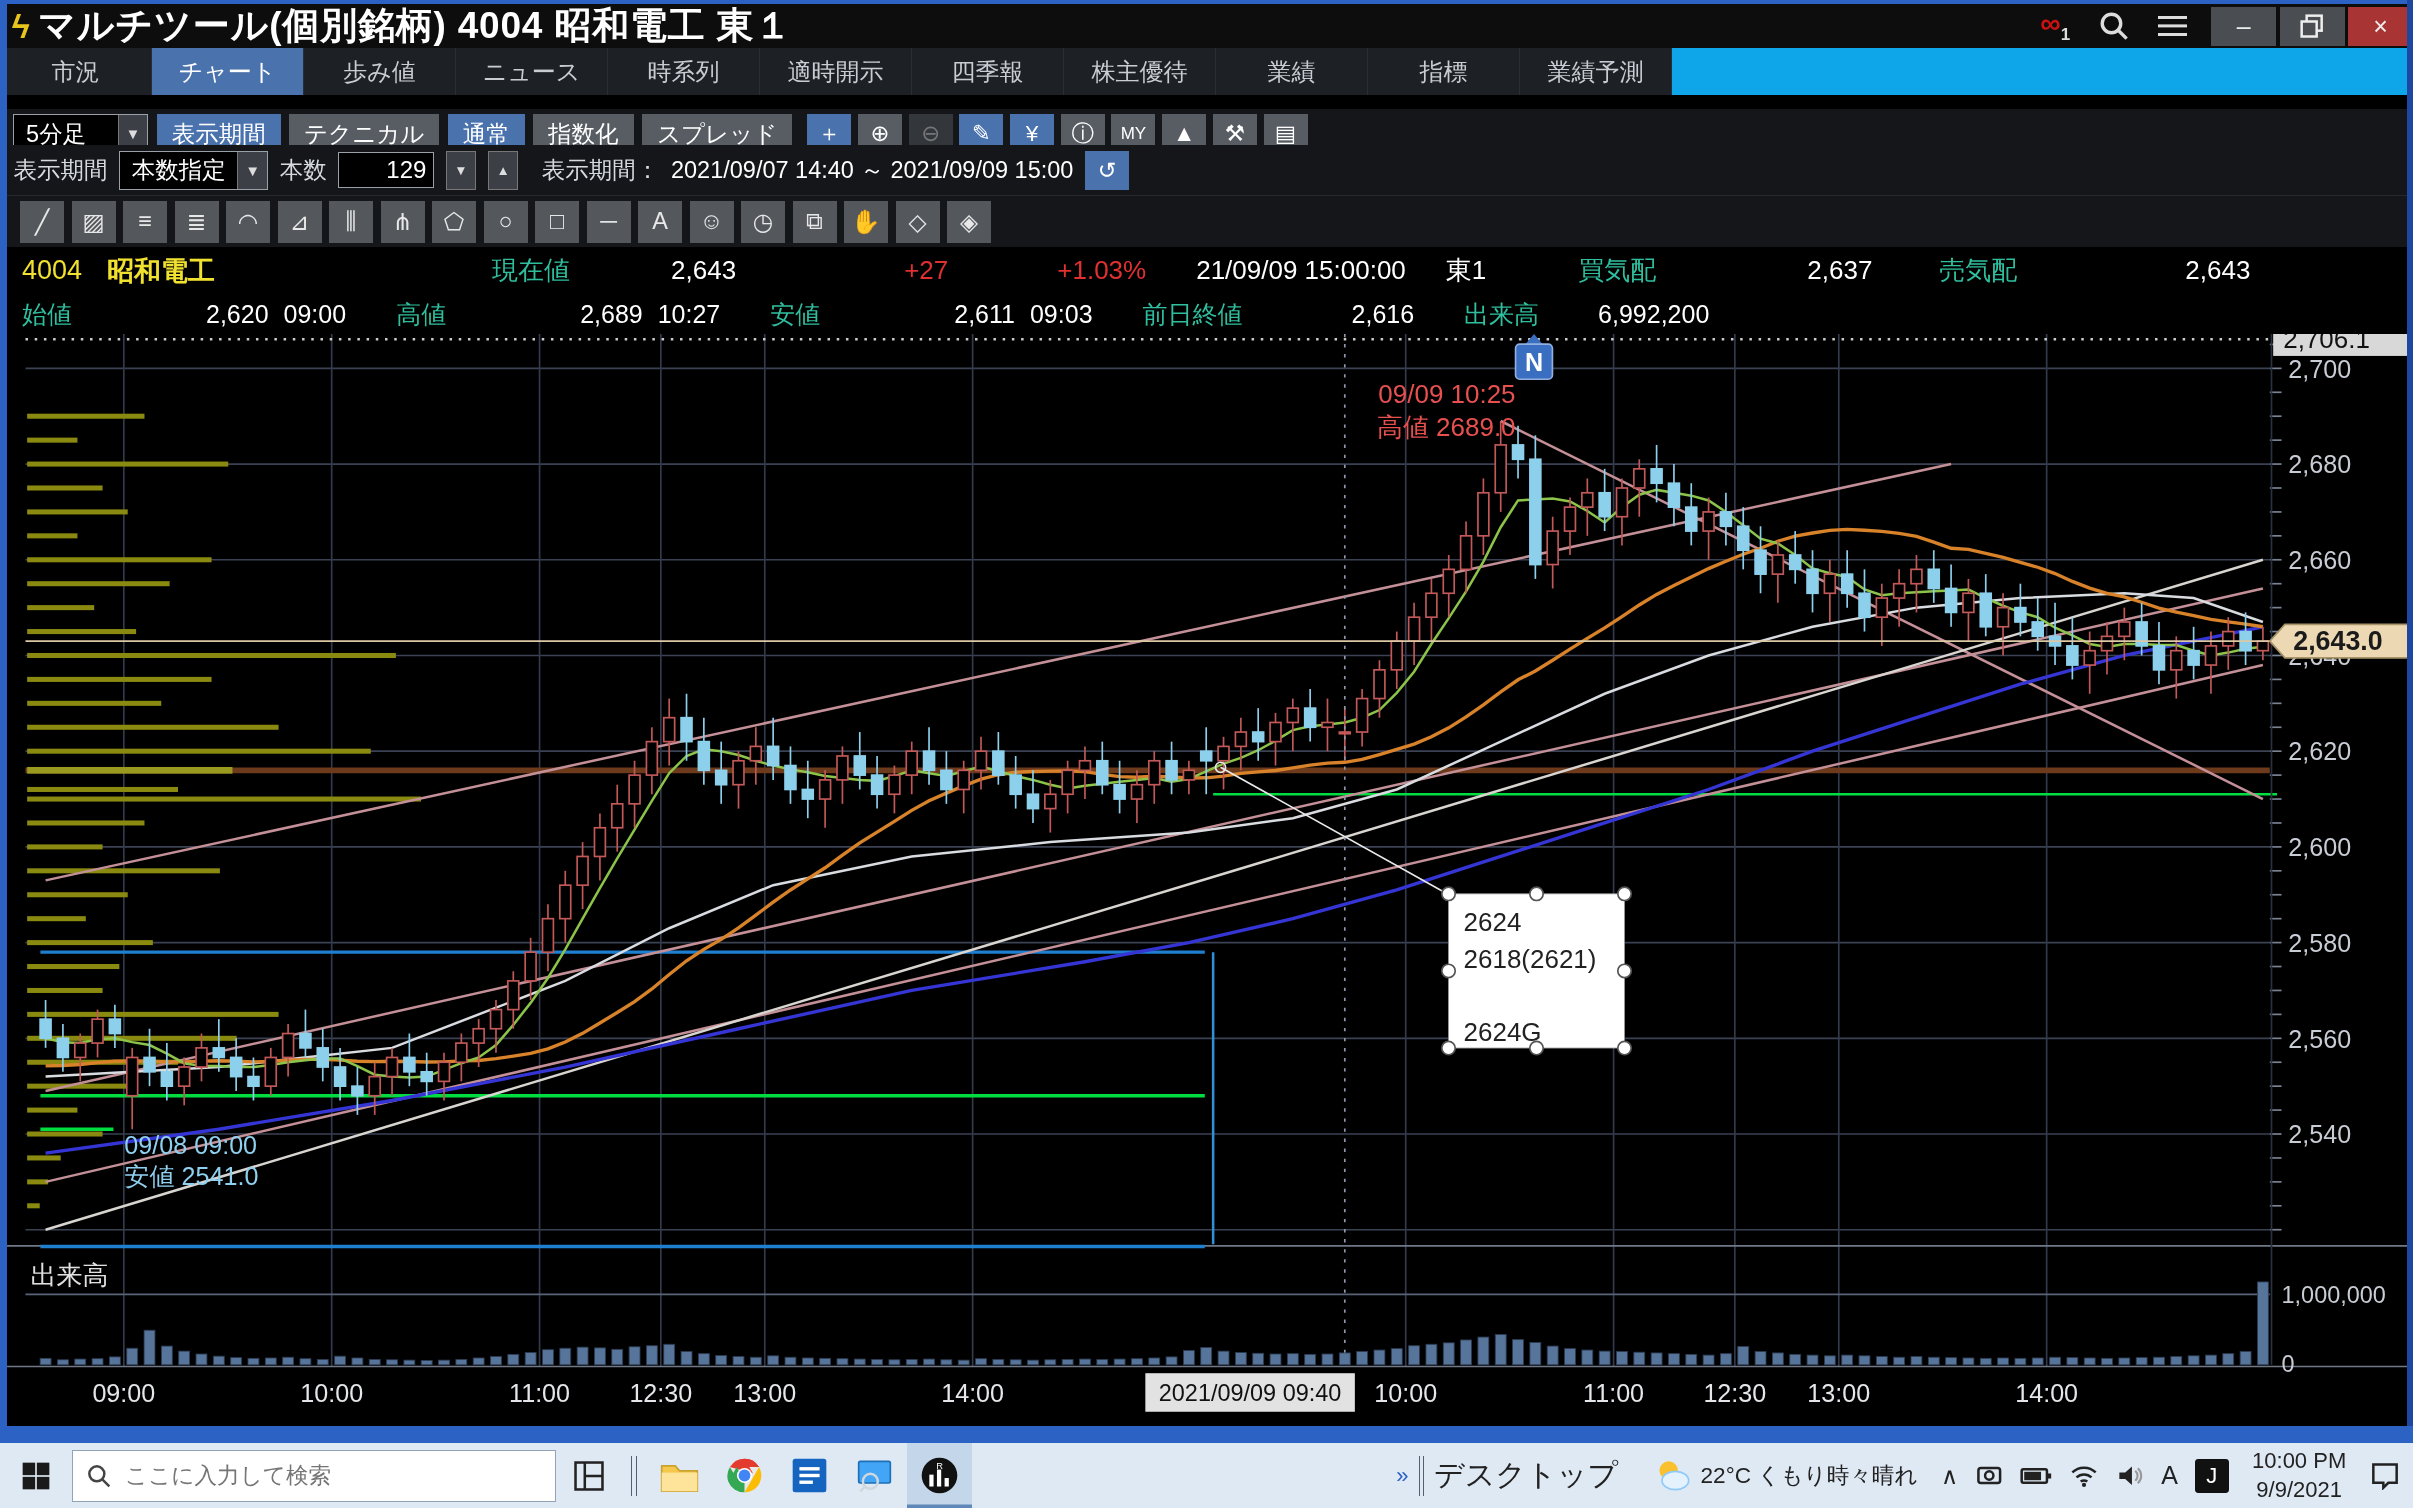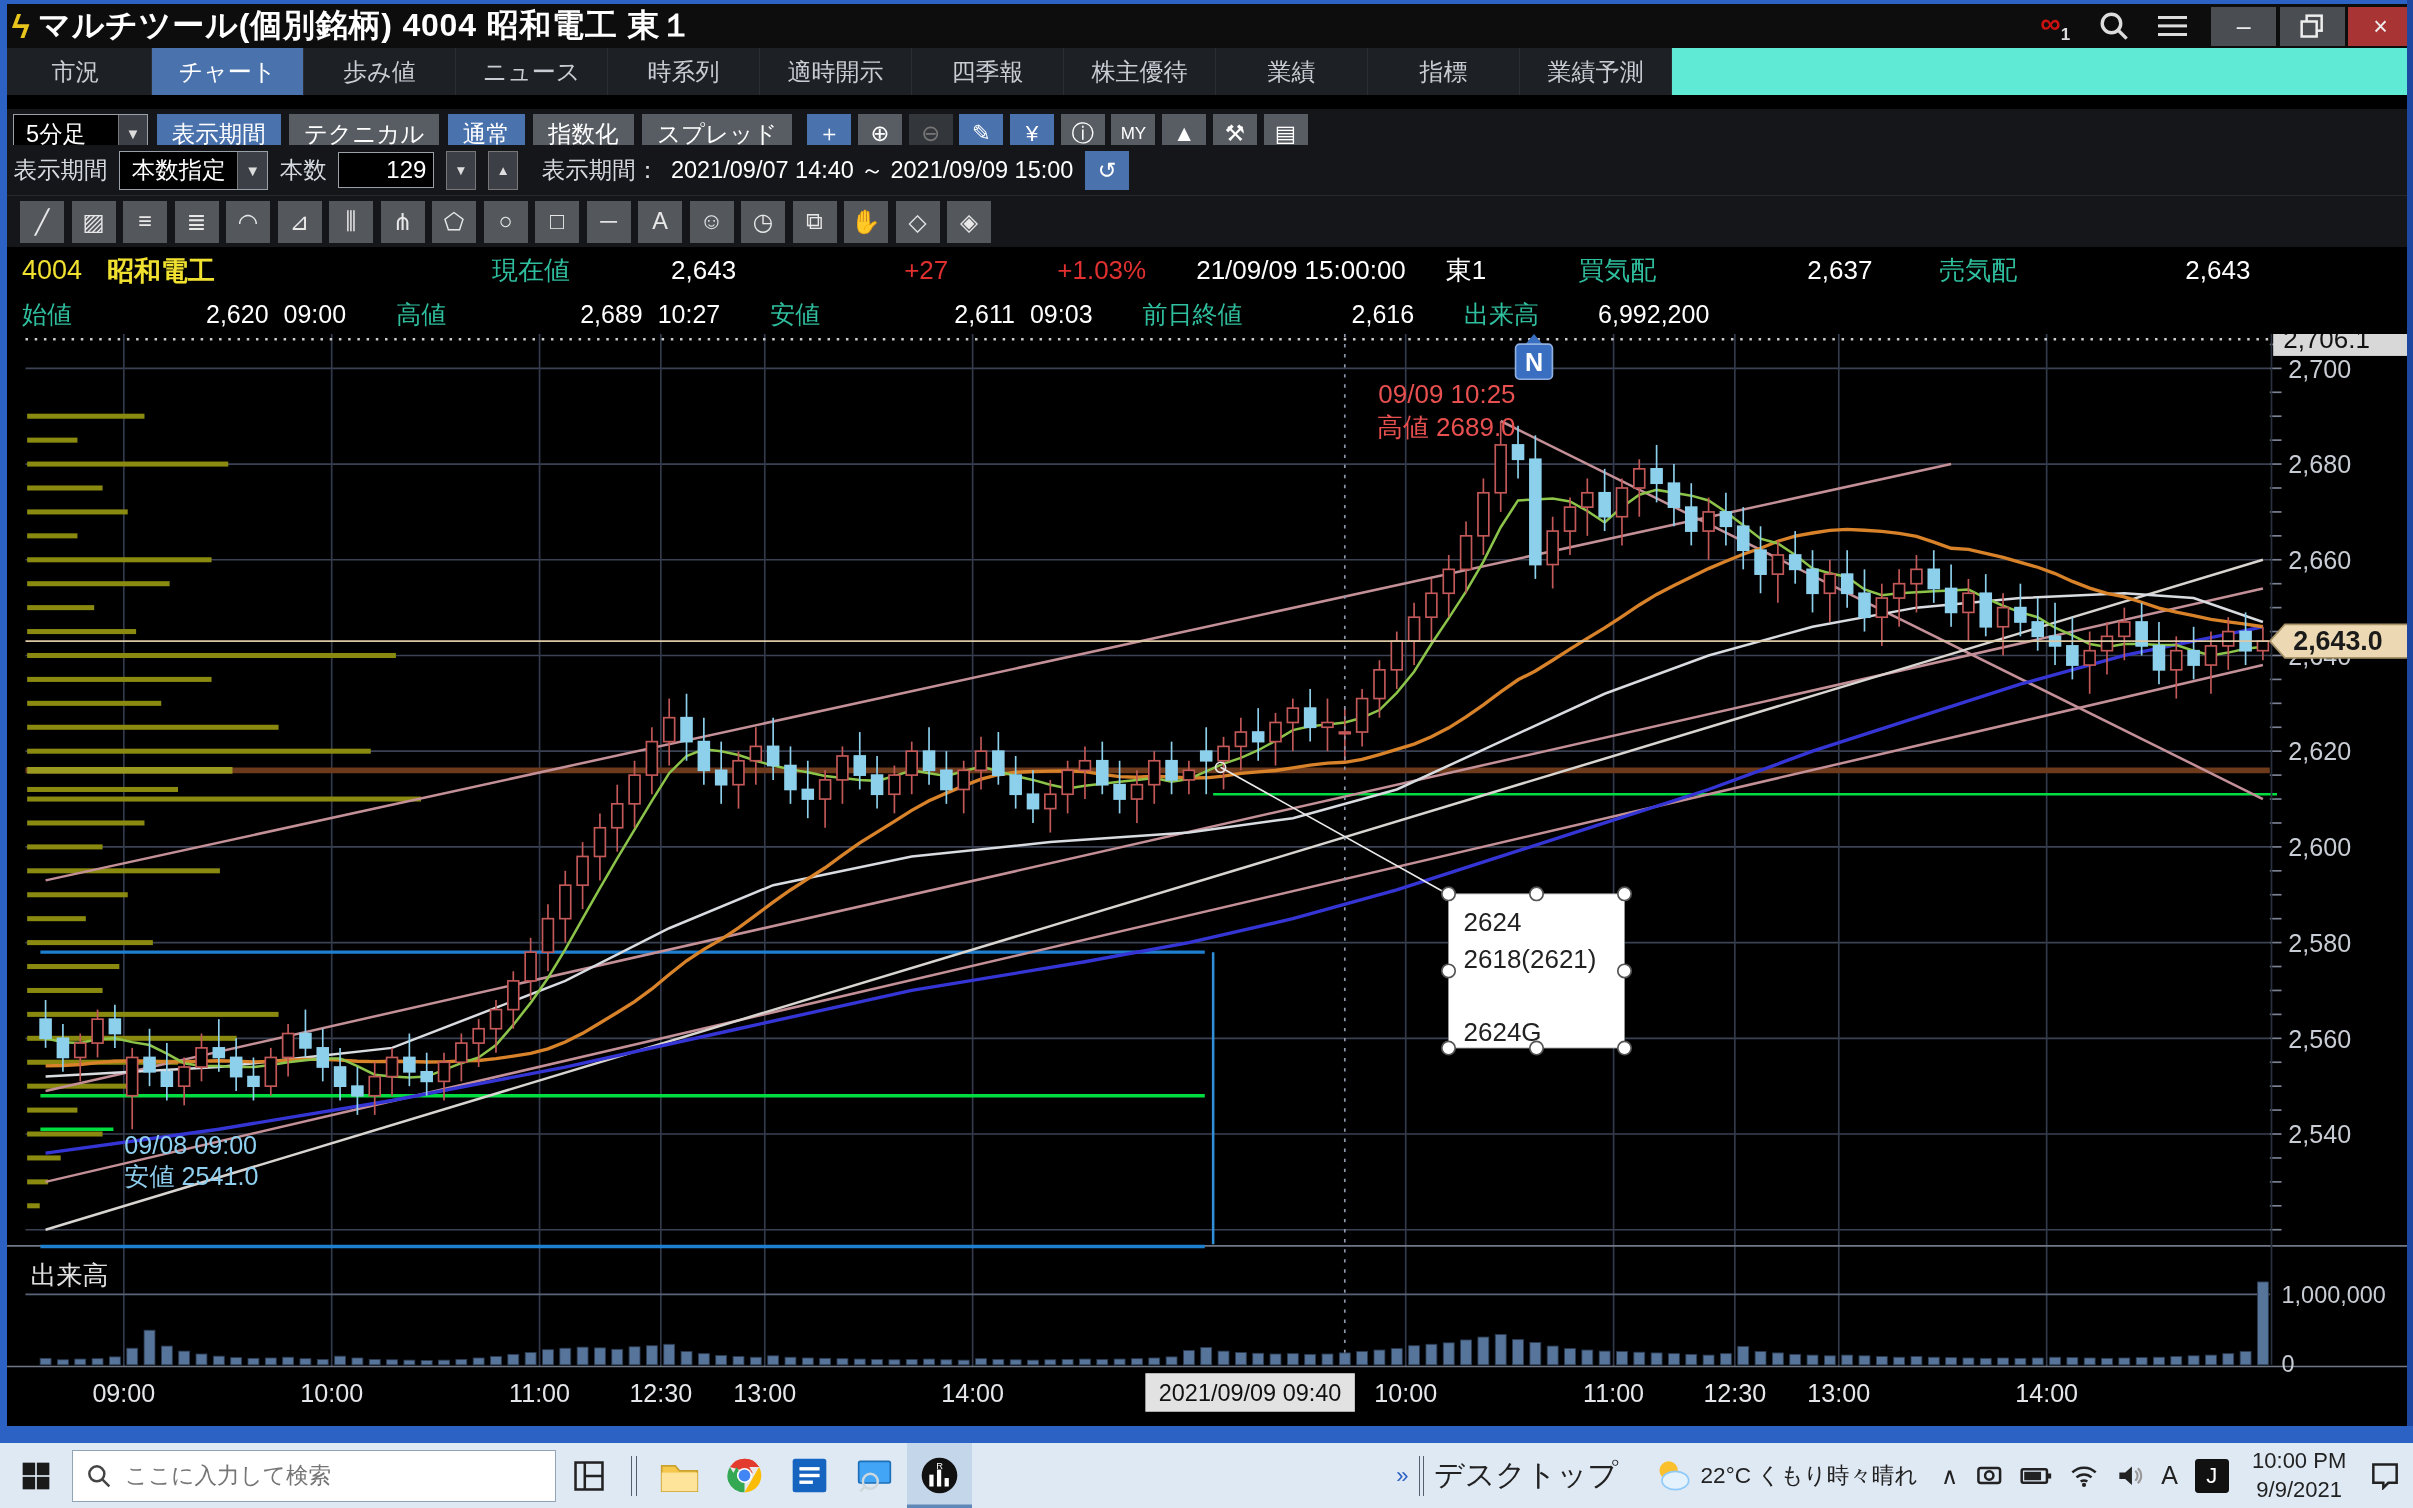--- a/index.html
+++ b/index.html
@@ -3,31 +3,31 @@
 <meta charset="utf-8">
 <style>
   html,body{margin:0;padding:0;background:#000;}
   #root{position:relative;width:2413px;height:1508px;overflow:hidden;
         font-family:"Liberation Sans","DejaVu Sans",sans-serif;color:#ddd;-webkit-font-smoothing:antialiased;}
   .abs{position:absolute;}
   
   #topline{left:0;top:0;width:2413px;height:4.2px;background:#2b62c4;}
   #titlebar{left:0;top:4.2px;width:2413px;height:44px;background:#0d0d0d;display:flex;align-items:center;}
   #bolt{color:#e8c51d;font-size:34px;font-weight:bold;margin:0 8.4px 0 11.7px;}
-  #title{color:#fff;font-size:32px;font-weight:bold;letter-spacing:0.8px;}
+  #title{color:#fff;font-size:37px;font-weight:bold;letter-spacing:0.8px;}
   #titlebar .spacer{flex:1;}
   .tbicon{width:47px;height:37px;display:flex;align-items:center;justify-content:center;margin-right:11.7px;}
   .winbtn{width:65px;height:39px;display:flex;align-items:center;justify-content:center;
           background:#4a4d52;color:#eee;font-size:25px;margin-left:3.4px;}
   .winbtn.close{background:#a83434;}
   #link1{color:#cc1111;font-size:28.5px;font-weight:bold;}
   #link1 sub{font-size:17px;color:#ddd;}
   .hamb{display:inline-block;width:28.5px;height:3.4px;background:#ddd;box-shadow:0 8.4px 0 #ddd,0 17px 0 #ddd;margin-top:-17px;}
   
-  #tabbar{left:0;top:48px;width:2413px;height:47px;background:#5eead4;display:flex;align-items:stretch;border-bottom:1.7px solid #000;}
+  #tabbar{left:0;top:48px;width:2413px;height:47px;background:#0ea5e9;display:flex;align-items:stretch;border-bottom:1.7px solid #000;}
   .tab{min-width:107px;padding:0 22px;display:flex;align-items:center;justify-content:center;
        color:#c9cdd3;font-size:24px;border-right:1.7px solid #2a2d33;background:#1d2025;}
   .tab.active{background:#4a72ad;color:#fff;}
   
   #toolbar1{left:0;top:109px;width:2413px;height:49px;background:#141619;display:flex;align-items:center;gap:8.4px;padding-left:13.4px;box-sizing:border-box;}
   #toolbar2{left:0;top:145px;width:2413px;height:50px;background:#141619;display:flex;align-items:center;gap:11.7px;padding-left:13.4px;box-sizing:border-box;}
   #drawbar{left:0;top:195px;width:2413px;height:52px;background:#141619;display:flex;align-items:center;gap:7.5px;padding-left:20px;box-sizing:border-box;border-top:1.7px solid #26292e;}
   .dd{background:#000;border:1.7px solid #9aa0a8;color:#fff;font-size:23.5px;height:37px;display:flex;align-items:center;}
   .dd .val{padding:0 11.7px;min-width:80px;}
   .dd .arr{width:28.5px;height:100%;background:#3c4046;color:#ddd;display:flex;align-items:center;justify-content:center;font-size:15px;border-left:1.7px solid #777;}

